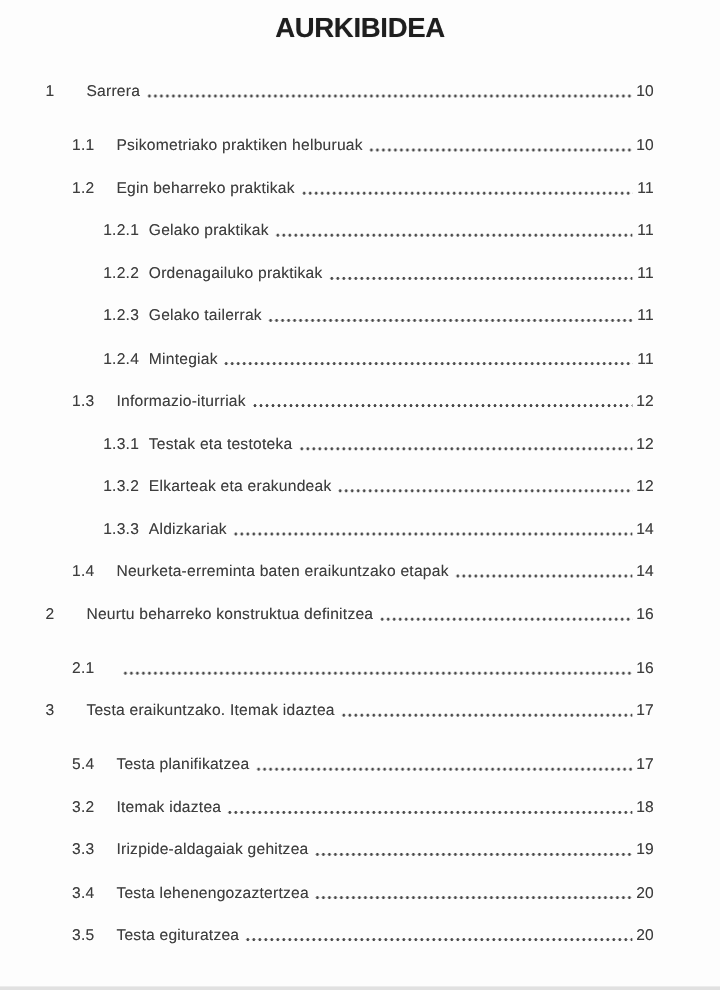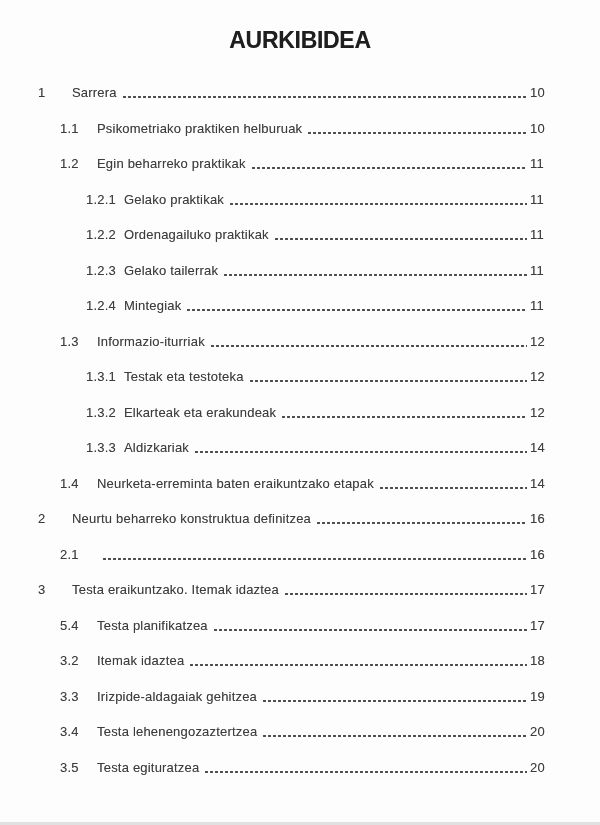--- a/index.html
+++ b/index.html
@@ -13,21 +13,21 @@
   html,body{background:#ffffff;}
   .page{
     position:relative;
     width:600px;height:825px;
     background:var(--bg);
     overflow:hidden;
     font-family:"Liberation Sans", sans-serif;
     color:var(--text);
   }
   .doc-title{
-    margin-top:27px;
+    margin-top:10px;
     text-align:center;
     font-size:23px;
     line-height:26px;
     font-weight:bold;
     letter-spacing:-0.3px;
     color:var(--title);
     text-shadow:0 0 0.6px rgba(30,30,30,0.45);
   }
   .toc-list{margin-top:32px;}
   .toc-row{
@@ -37,41 +37,42 @@
     line-height:16px;
     font-size:13px;
     letter-spacing:0.2px;
     padding-right:55px;
     margin-top:19.5px;
     color:var(--text);
     text-shadow:0 0 0.5px rgba(70,70,70,0.45);
     cursor:pointer;
   }
   .toc-row.first{margin-top:0;}
-  .toc-row.gap-after-h1{}
+  .toc-row.gap-after-h1{margin-top:29px;}
   .lvl1{padding-left:38px;}
   .lvl1 .num{width:34px;}
   .lvl2{padding-left:60px;}
   .lvl2 .num{width:37px;}
   .lvl3{padding-left:86px;}
   .lvl3 .num{width:38px;}
   .num{flex:0 0 auto;}
   .label{flex:0 1 auto;white-space:nowrap;}
   .dots{
     flex:1 1 auto;
     align-self:stretch;
     margin:0 3px 0 5px;
     background-image:radial-gradient(circle, var(--dot) 1.1px, rgba(0,0,0,0) 1.45px);
     background-size:5px 4px;
     background-repeat:repeat-x;
     background-position:left bottom 2px;
     min-width:10px;
   }
   .pagenum{
     flex:0 0 auto;
+    text-align:right;
     min-width:15px;
   }
   .page-bottom-edge{
     position:absolute;
     left:0;bottom:0;
     width:100%;height:3px;
     background:var(--edge);
     opacity:0.65;
   }
 </style>

